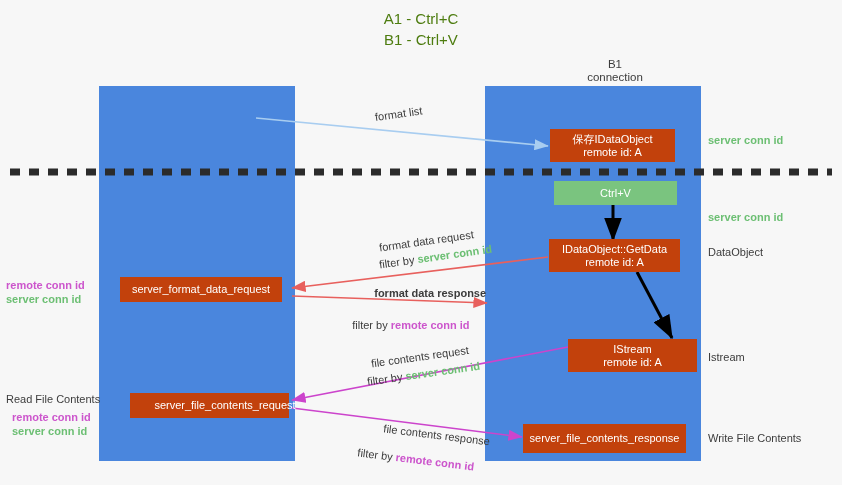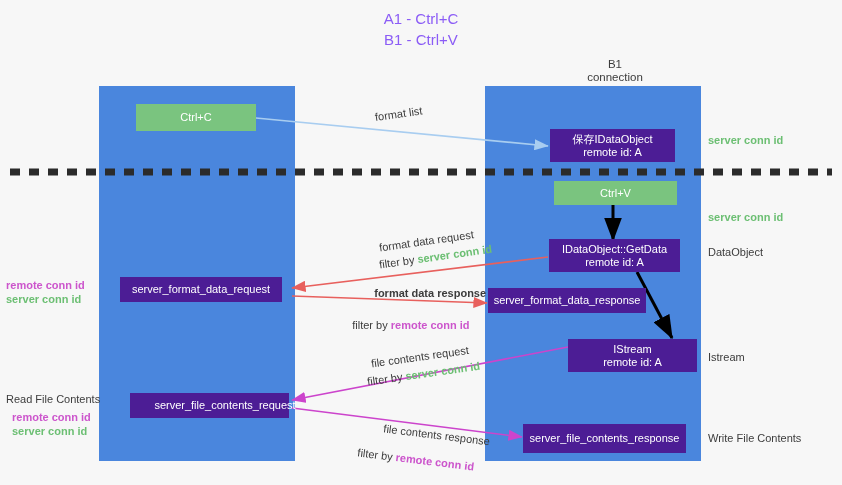--- a/index.html
+++ b/index.html
@@ -20,21 +20,21 @@
     inset: 0;
   }
   .abs { position: absolute; }
 
   
   .title {
     left: 0; right: 0; top: 8px;
     text-align: center;
     font-size: 15px;
     line-height: 21px;
-    color: #8b5cf6;
+    color: #4d7c0f;
     white-space: pre;
   }
 
   
   .col-header {
     font-size: 11.5px;
     line-height: 13px;
     text-align: center;
     color: #3c3c3c;
     white-space: pre;
@@ -59,21 +59,21 @@
     align-items: center;
     justify-content: center;
     text-align: center;
     color: #ffffff;
     font-size: 11px;
     line-height: 13px;
     padding: 3px 6px;
     white-space: pre;
   }
   .node.green { background: #7ac47f; }
-  .node.orange { background: #4c1d95; }
+  .node.orange { background: #c2410c; }
   .node .l2 { font-size: 11px; }
 
   
   .ann {
     font-size: 11px;
     line-height: 14px;
     white-space: pre;
     color: #3c3c3c;
   }
   .ann.green-t { color: #6cbf73; font-weight: bold; }
@@ -141,45 +141,39 @@
 
     <line x1="548" y1="257" x2="292" y2="288" stroke="#e8605d" stroke-width="1.6" marker-end="url(#ah-red)"></line>
 
     <line x1="292" y1="296" x2="487" y2="303" stroke="#e8605d" stroke-width="1.6" marker-end="url(#ah-red)"></line>
 
     <line x1="568" y1="347" x2="292" y2="400" stroke="#cc44cc" stroke-width="1.6" marker-end="url(#ah-mag)"></line>
 
     <line x1="292" y1="408" x2="522" y2="437" stroke="#cc44cc" stroke-width="1.6" marker-end="url(#ah-mag)"></line>
   </svg>
 
-  <div class="abs node green" style="left:136px; top:104px; width:120px; height:27px;">
-    <span>Ctrl+C</span>
-  </div>
 
   <div class="abs node orange" style="left:550px; top:129px; width:125px; height:33px;">
     <span>保存IDataObject</span>
     <span class="l2">remote id: A</span>
   </div>
 
   <div class="abs node green" style="left:554px; top:181px; width:123px; height:24px;">
     <span>Ctrl+V</span>
   </div>
 
   <div class="abs node orange" style="left:549px; top:239px; width:131px; height:33px;">
     <span>IDataObject::GetData</span>
     <span class="l2">remote id: A</span>
   </div>
 
   <div class="abs node orange" style="left:120px; top:277px; width:162px; height:25px;">
     <span>server_format_data_request</span>
   </div>
 
-  <div class="abs node orange" style="left:488px; top:288px; width:158px; height:25px;">
-    <span>server_format_data_response</span>
-  </div>
 
   <div class="abs node orange" style="left:568px; top:339px; width:129px; height:33px;">
     <span>IStream</span>
     <span class="l2">remote id: A</span>
   </div>
 
   <div class="abs node orange" style="left:130px; top:393px; width:159px; height:25px;padding-left:37px;">
     <span>server_file_contents_request</span>
   </div>
 

